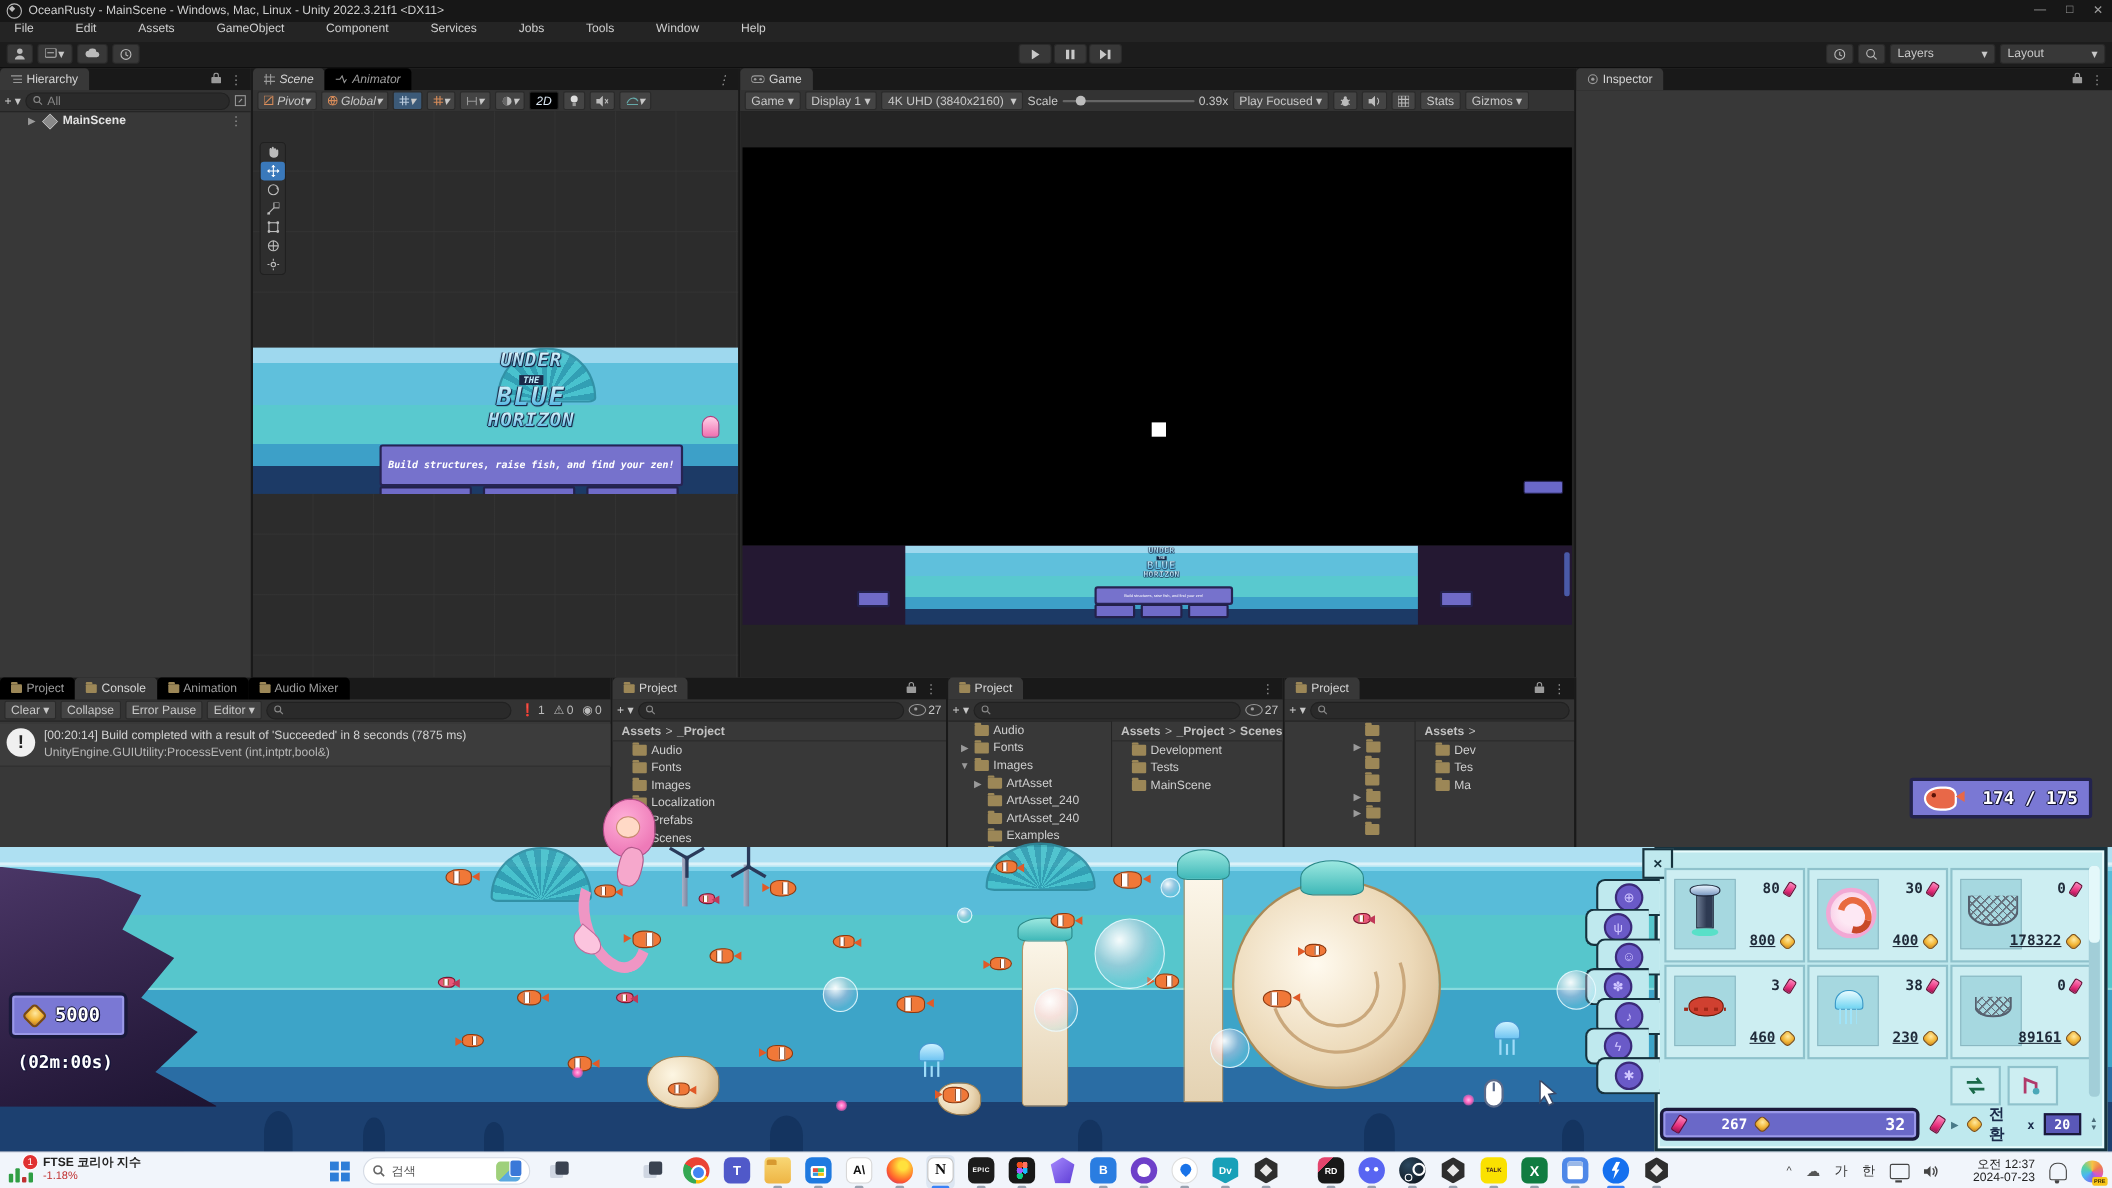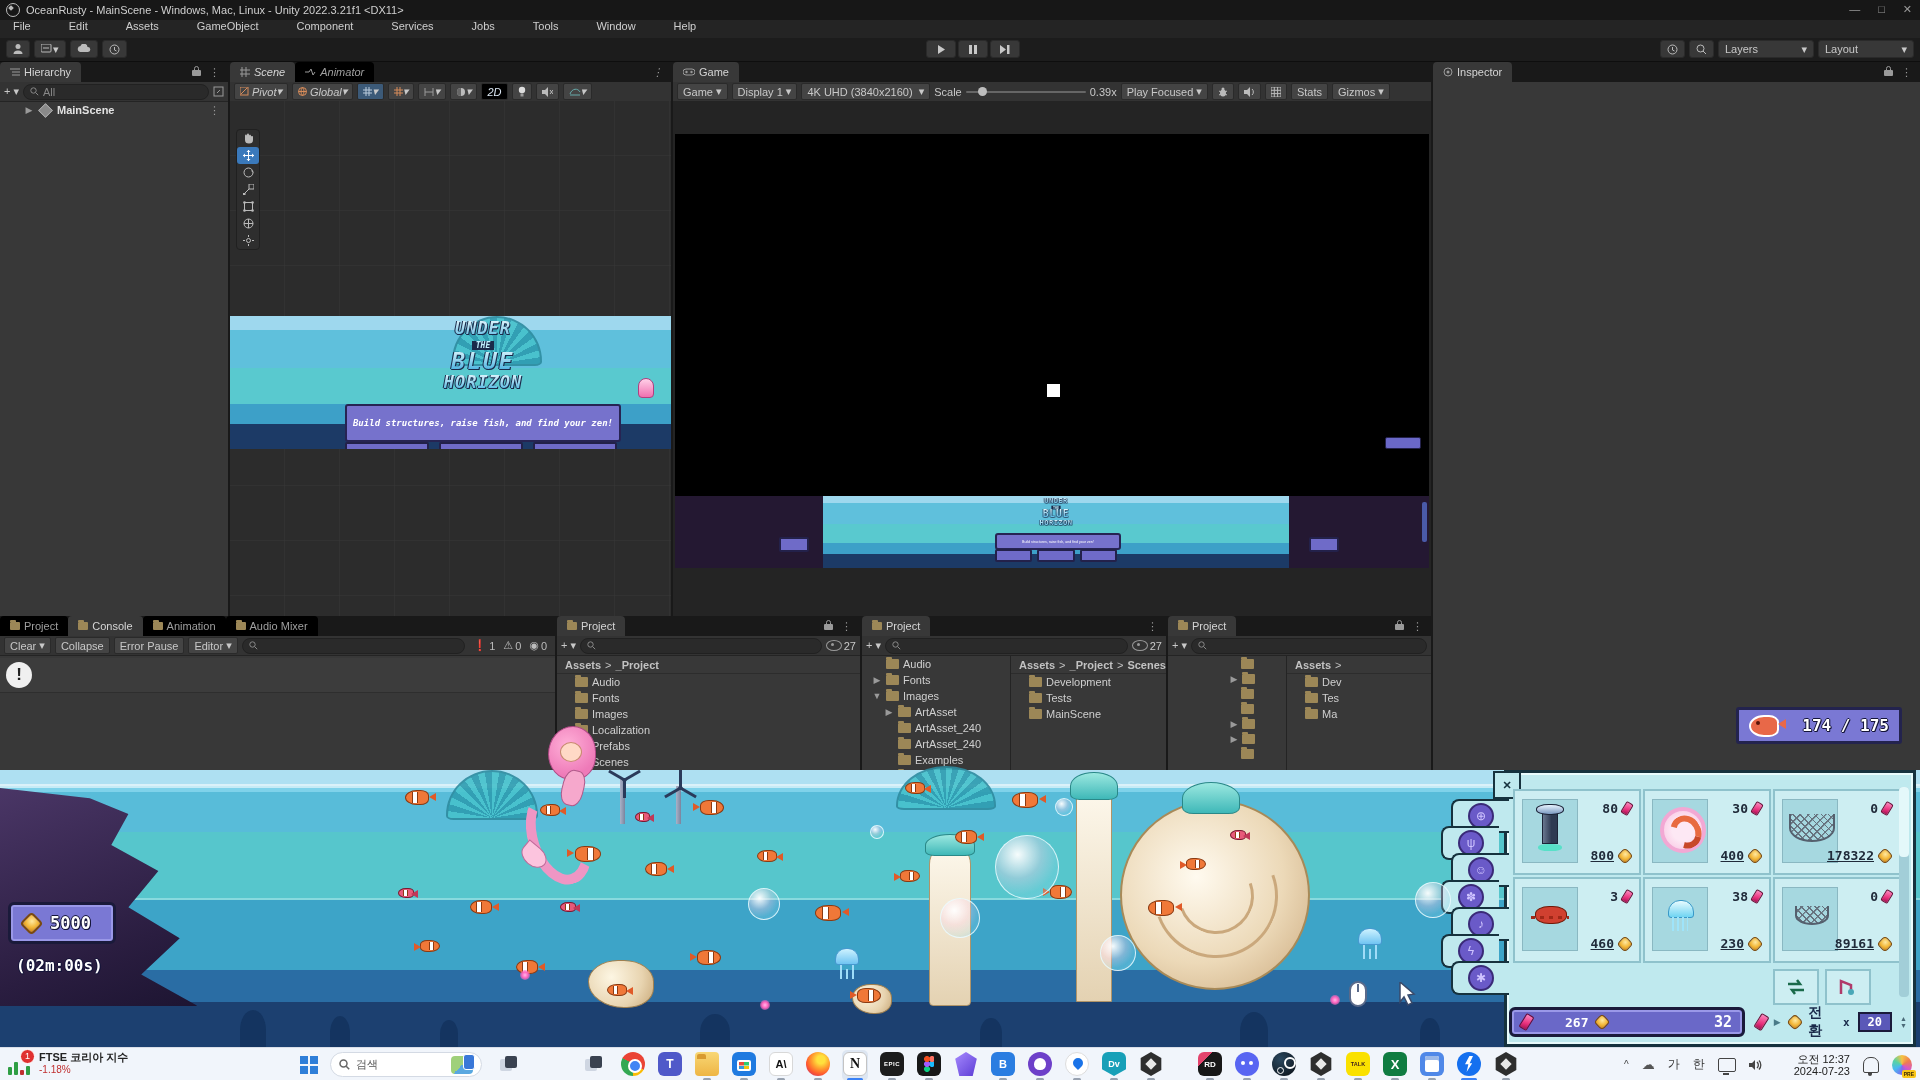--- a/index.html
+++ b/index.html
@@ -623,20 +623,21 @@
           <span class="badge">
             <span>◉</span>
             <span>0</span>
           </span>
         </span>
     </div>
     <div class="logentry">
       <span class="erricon">
           <span>!</span>
         </span>
+      <span style="line-height:15px;"><span>[00:20:14] Build completed with a result of 'Succeeded' in 8 seconds (7875 ms)</span><br><span style="color:#b8b8b8;">UnityEngine.GUIUtility:ProcessEvent (int,intptr,bool&amp;)</span></span>
     </div>
   </div>
 
   <div class="abs panel" style="left:557px;top:616px;width:305px;height:154px;">
     <div class="tabrow">
       <div class="tab on">
           <span class="fold" style="width:10px;height:8px;"></span>
           <span>Project</span>
         </div>
       <span style="margin-left:auto;display:flex;gap:8px;padding:0 8px;">

